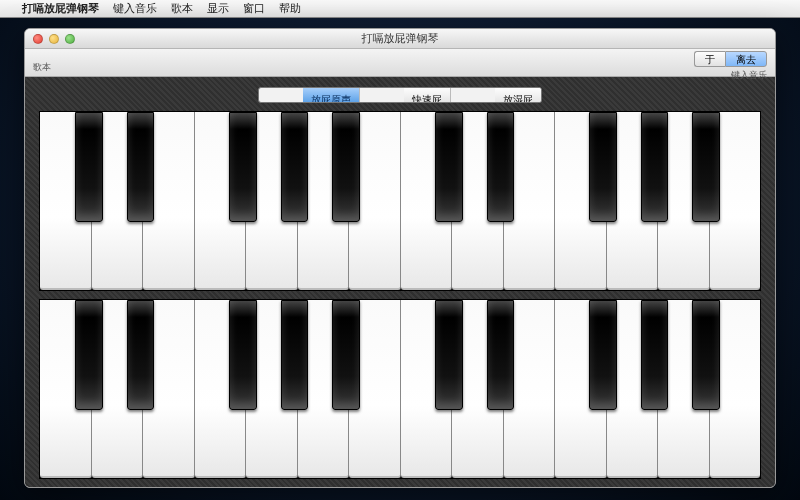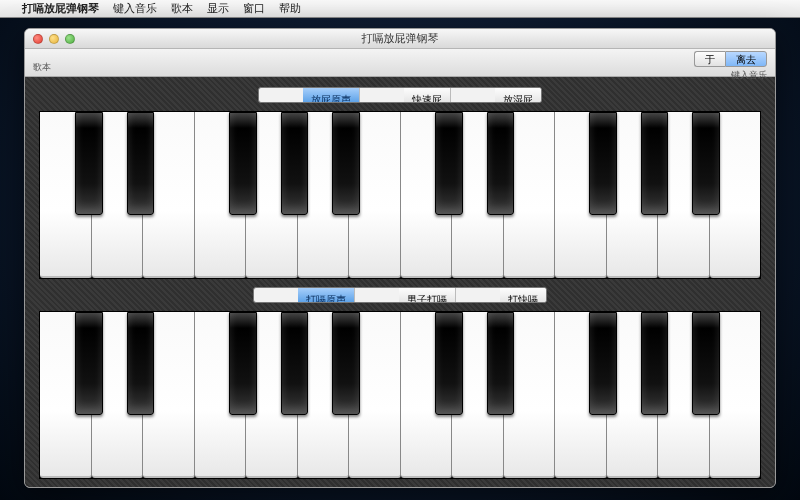--- a/index.html
+++ b/index.html
@@ -214,25 +214,20 @@
           <div class="black-key" style="left: 33.45%;"></div>
           <div class="black-key" style="left: 40.6%;"></div>
           <div class="black-key" style="left: 54.9%;"></div>
           <div class="black-key" style="left: 62.05%;"></div>
           <div class="black-key" style="left: 76.3%;"></div>
           <div class="black-key" style="left: 83.45%;"></div>
           <div class="black-key" style="left: 90.6%;"></div>
         </div>
     </div>
 
-    <div class="segmented" id="seg-bot">
-        <button class="active">打嗝原声</button>
-        <button>男子打嗝</button>
-        <button>打快嗝</button>
-      </div>
     <div class="keyboard" id="kb2">
       <div class="whites">
           <div class="white-key"></div>
           <div class="white-key"></div>
           <div class="white-key"></div>
           <div class="white-key"></div>
           <div class="white-key"></div>
           <div class="white-key"></div>
           <div class="white-key"></div>
           <div class="white-key"></div>

